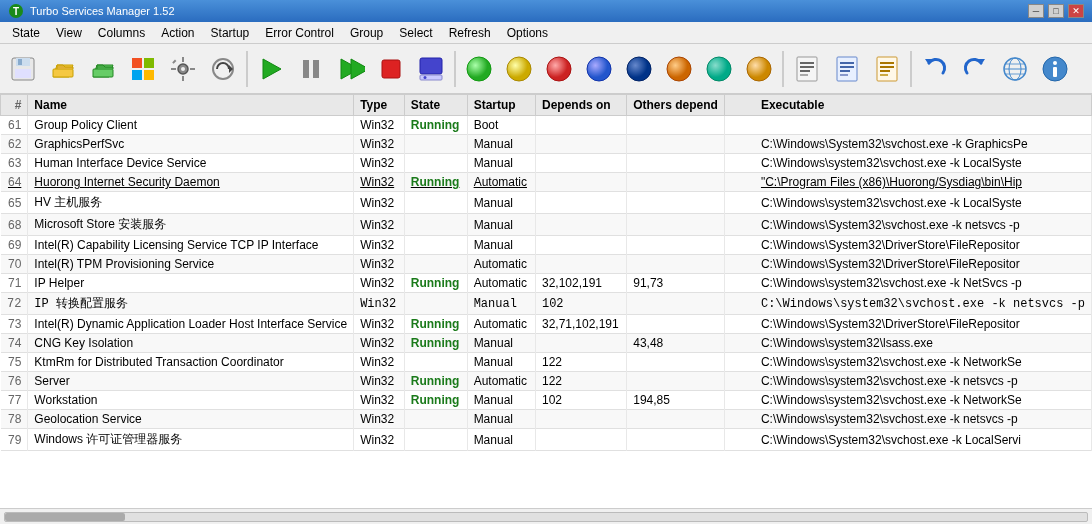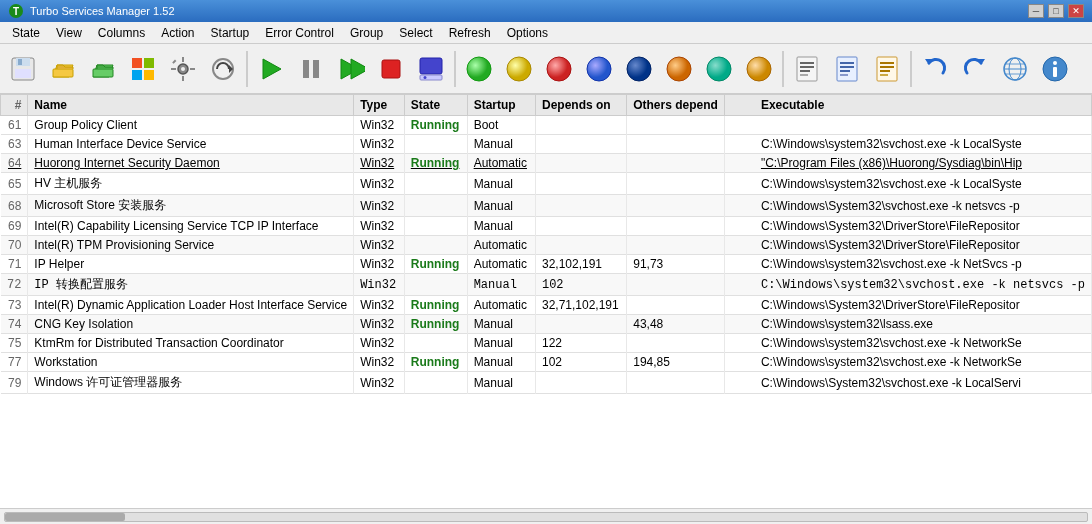--- a/index.html
+++ b/index.html
@@ -430,20 +430,30 @@
     <tr style="background: white;">
     <td class="num-col">61</td>
     <td class="name-col">Group Policy Client</td>
     <td class="type-col">Win32</td>
     <td class="state-col" style="color:#1a7a1a;font-weight:bold">Running</td>
     <td class="startup-col">Boot</td>
     <td class="depends-col"></td>
     <td class="others-col"></td>
     <td class="exec-col"></td>
   </tr>
+        <tr style="background: rgb(248, 248, 248);">
+    <td class="num-col">62</td>
+    <td class="name-col">GraphicsPerfSvc</td>
+    <td class="type-col">Win32</td>
+    <td class="state-col" style="color:;font-weight:normal"></td>
+    <td class="startup-col">Manual</td>
+    <td class="depends-col"></td>
+    <td class="others-col"></td>
+    <td class="exec-col">C:\Windows\System32\svchost.exe -k GraphicsPe</td>
+  </tr>
         <tr style="background: white;">
     <td class="num-col">63</td>
     <td class="name-col">Human Interface Device Service</td>
     <td class="type-col">Win32</td>
     <td class="state-col" style="color:;font-weight:normal"></td>
     <td class="startup-col">Manual</td>
     <td class="depends-col"></td>
     <td class="others-col"></td>
     <td class="exec-col">C:\Windows\system32\svchost.exe -k LocalSyste</td>
   </tr>
@@ -540,30 +550,50 @@
         <tr style="background: white;">
     <td class="num-col">75</td>
     <td class="name-col">KtmRm for Distributed Transaction Coordinator</td>
     <td class="type-col">Win32</td>
     <td class="state-col" style="color:;font-weight:normal"></td>
     <td class="startup-col">Manual</td>
     <td class="depends-col">122</td>
     <td class="others-col"></td>
     <td class="exec-col">C:\Windows\system32\svchost.exe -k NetworkSe</td>
   </tr>
+        <tr style="background: rgb(248, 248, 248);">
+    <td class="num-col">76</td>
+    <td class="name-col">Server</td>
+    <td class="type-col">Win32</td>
+    <td class="state-col" style="color:#1a7a1a;font-weight:bold">Running</td>
+    <td class="startup-col">Automatic</td>
+    <td class="depends-col">122</td>
+    <td class="others-col"></td>
+    <td class="exec-col">C:\Windows\system32\svchost.exe -k netsvcs -p</td>
+  </tr>
         <tr style="background: white;">
     <td class="num-col">77</td>
     <td class="name-col">Workstation</td>
     <td class="type-col">Win32</td>
     <td class="state-col" style="color:#1a7a1a;font-weight:bold">Running</td>
     <td class="startup-col">Manual</td>
     <td class="depends-col">102</td>
     <td class="others-col">194,85</td>
     <td class="exec-col">C:\Windows\system32\svchost.exe -k NetworkSe</td>
   </tr>
+        <tr style="background: rgb(248, 248, 248);">
+    <td class="num-col">78</td>
+    <td class="name-col">Geolocation Service</td>
+    <td class="type-col">Win32</td>
+    <td class="state-col" style="color:;font-weight:normal"></td>
+    <td class="startup-col">Manual</td>
+    <td class="depends-col"></td>
+    <td class="others-col"></td>
+    <td class="exec-col">C:\Windows\system32\svchost.exe -k netsvcs -p</td>
+  </tr>
         <tr style="background: white;">
     <td class="num-col">79</td>
     <td class="name-col">Windows 许可证管理器服务</td>
     <td class="type-col">Win32</td>
     <td class="state-col" style="color:;font-weight:normal"></td>
     <td class="startup-col">Manual</td>
     <td class="depends-col"></td>
     <td class="others-col"></td>
     <td class="exec-col">C:\Windows\System32\svchost.exe -k LocalServi</td>
   </tr>

